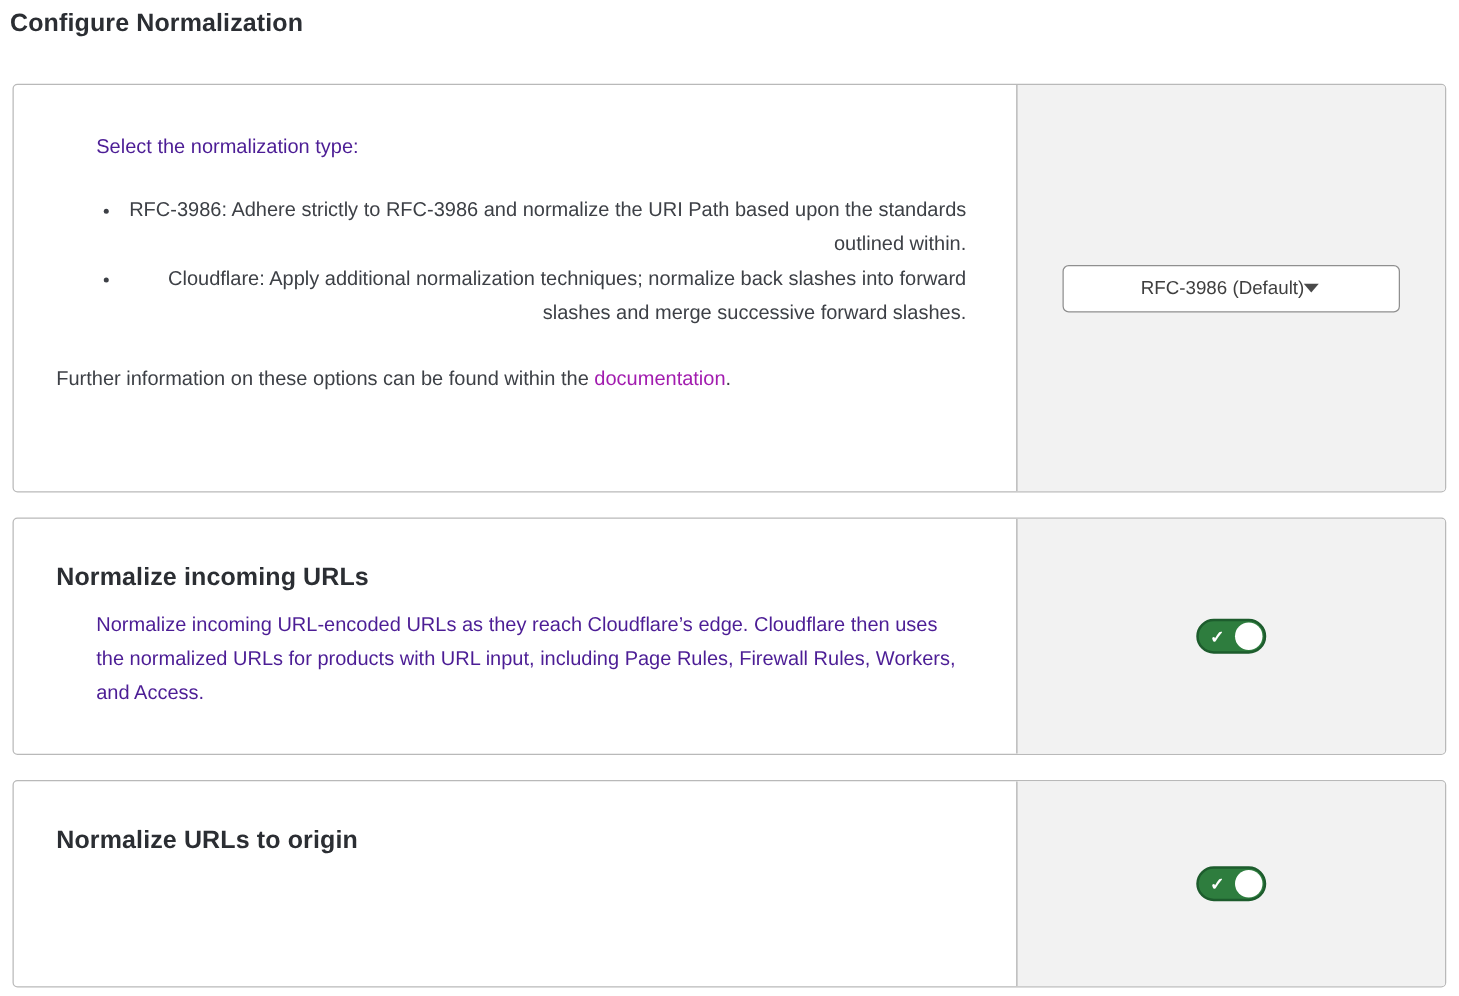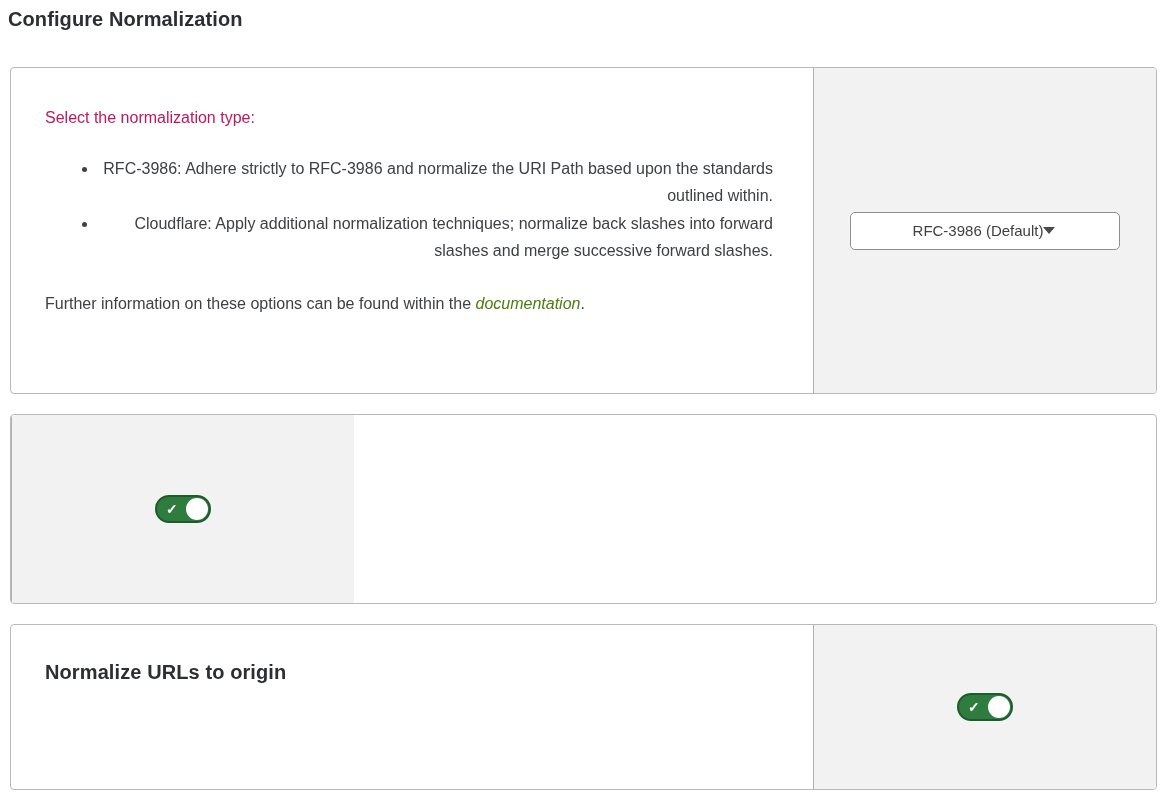--- a/index.html
+++ b/index.html
@@ -49,21 +49,22 @@
   .card-heading {
     font-size: 20px;
     font-weight: 600;
     color: #2b2e33;
     margin-bottom: 13px;
     letter-spacing: 0.1px;
   }
   .card-text {
     font-size: 16px;
     line-height: 27px;
-    color: #be185d;
+    color: #4c1d95;
+    margin-left: 32px;
   }
   .bullet-list {
     margin: 24px 0 26px 0;
     padding-left: 53px;
     text-align: right;
   }
   .bullet-list li {
     font-size: 16px;
     line-height: 27px;
     color: #3d4046;
@@ -138,31 +139,35 @@
 
   <h1 class="page-title">Configure Normalization</h1>
 
   <section class="card card-1">
     <div class="card-left">
       <p class="card-text">Select the normalization type:</p>
       <ul class="bullet-list">
         <li>RFC-3986: Adhere strictly to RFC-3986 and normalize the URI Path based upon the standards outlined within.</li>
         <li>Cloudflare: Apply additional normalization techniques; normalize back slashes into forward slashes and merge successive forward slashes.</li>
       </ul>
-      <p class="footer-note"><span>Further information on these options can be found within the </span><a class="doc-link" style="color: #4d7c0f; font-style: italic;">documentation</a><span>.</span></p>
+      <p class="footer-note"><span>Further information on these options can be found within the </span><a class="doc-link" style="color: #a21caf;">documentation</a><span>.</span></p>
     </div>
     <div class="card-right">
       <div class="select-box">
         <span class="select-value">RFC-3986 (Default)</span>
         <span class="chevron-down"></span>
       </div>
     </div>
   </section>
 
   <section class="card card-2">
+    <div class="card-left">
+      <h2 class="card-heading">Normalize incoming URLs</h2>
+      <p class="card-text">Normalize incoming URL-encoded URLs as they reach Cloudflare’s edge. Cloudflare then uses the normalized URLs for products with URL input, including Page Rules, Firewall Rules, Workers, and Access.</p>
+    </div>
     <div class="card-right">
       <div class="toggle" style="background-color: rgb(46, 125, 62);">
         <span class="toggle-check">✓</span>
         <span class="toggle-knob"></span>
       </div>
     </div>
   </section>
 
   <section class="card card-3">
     <div class="card-left">

